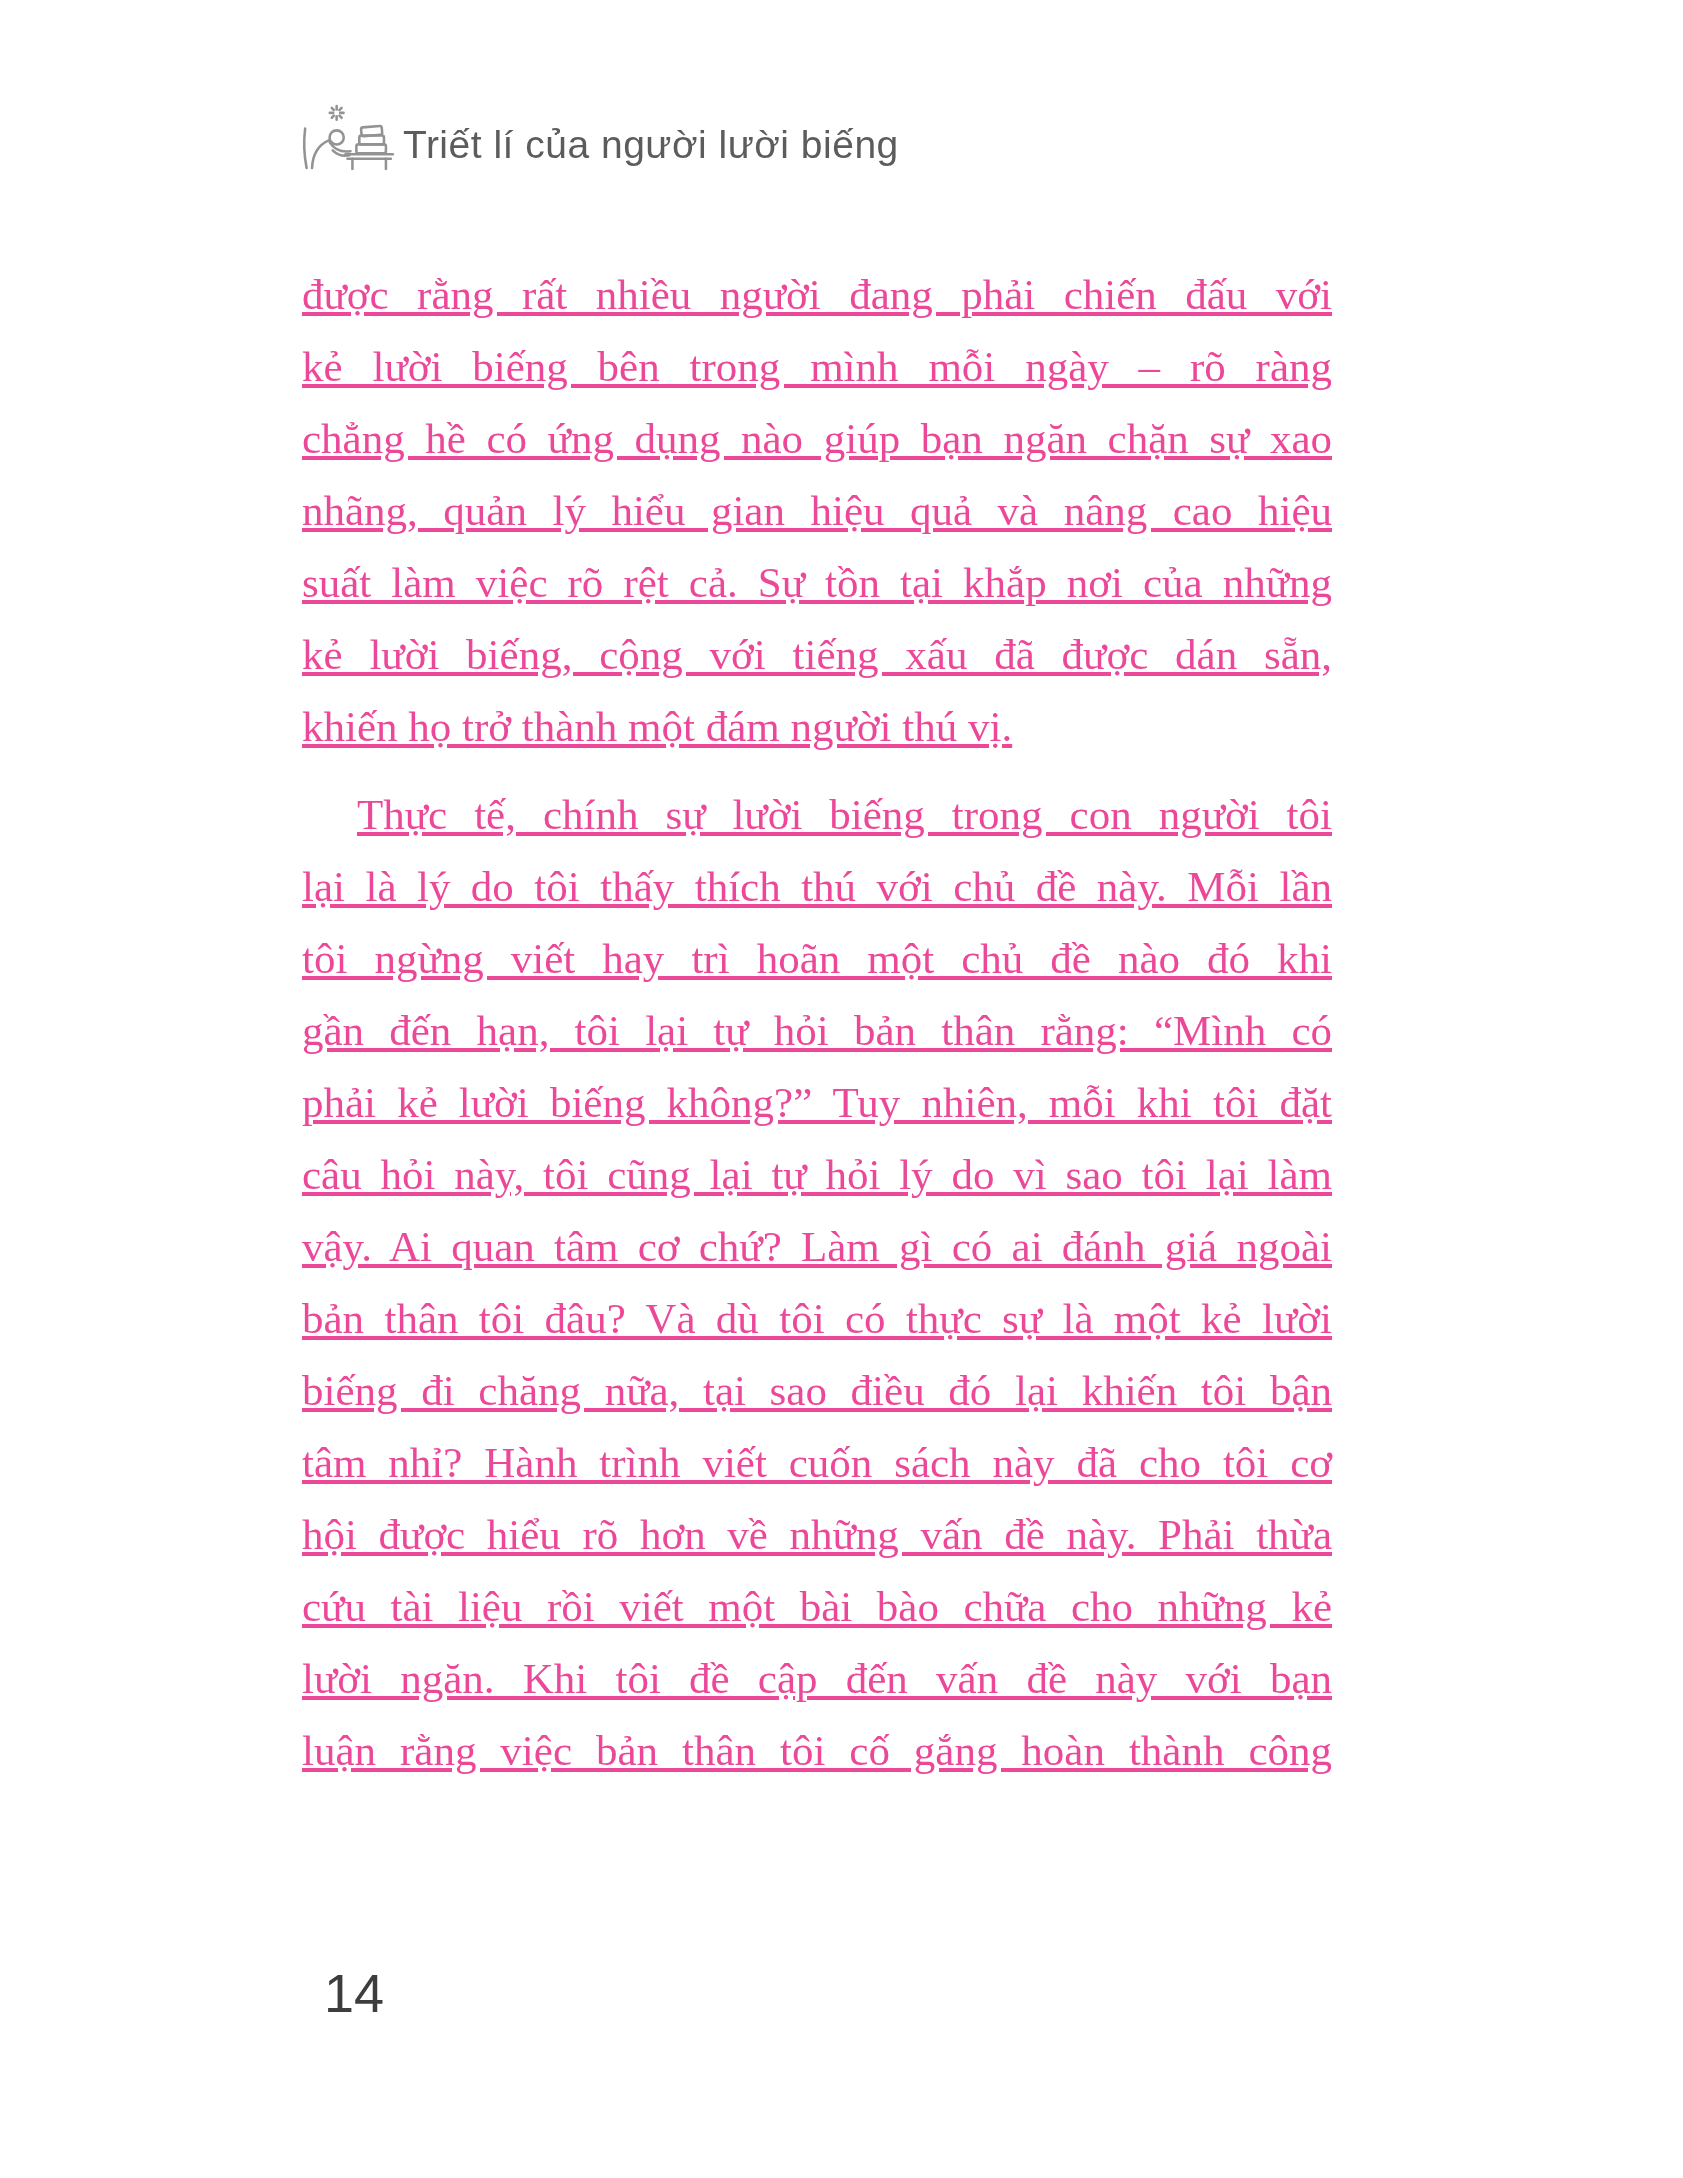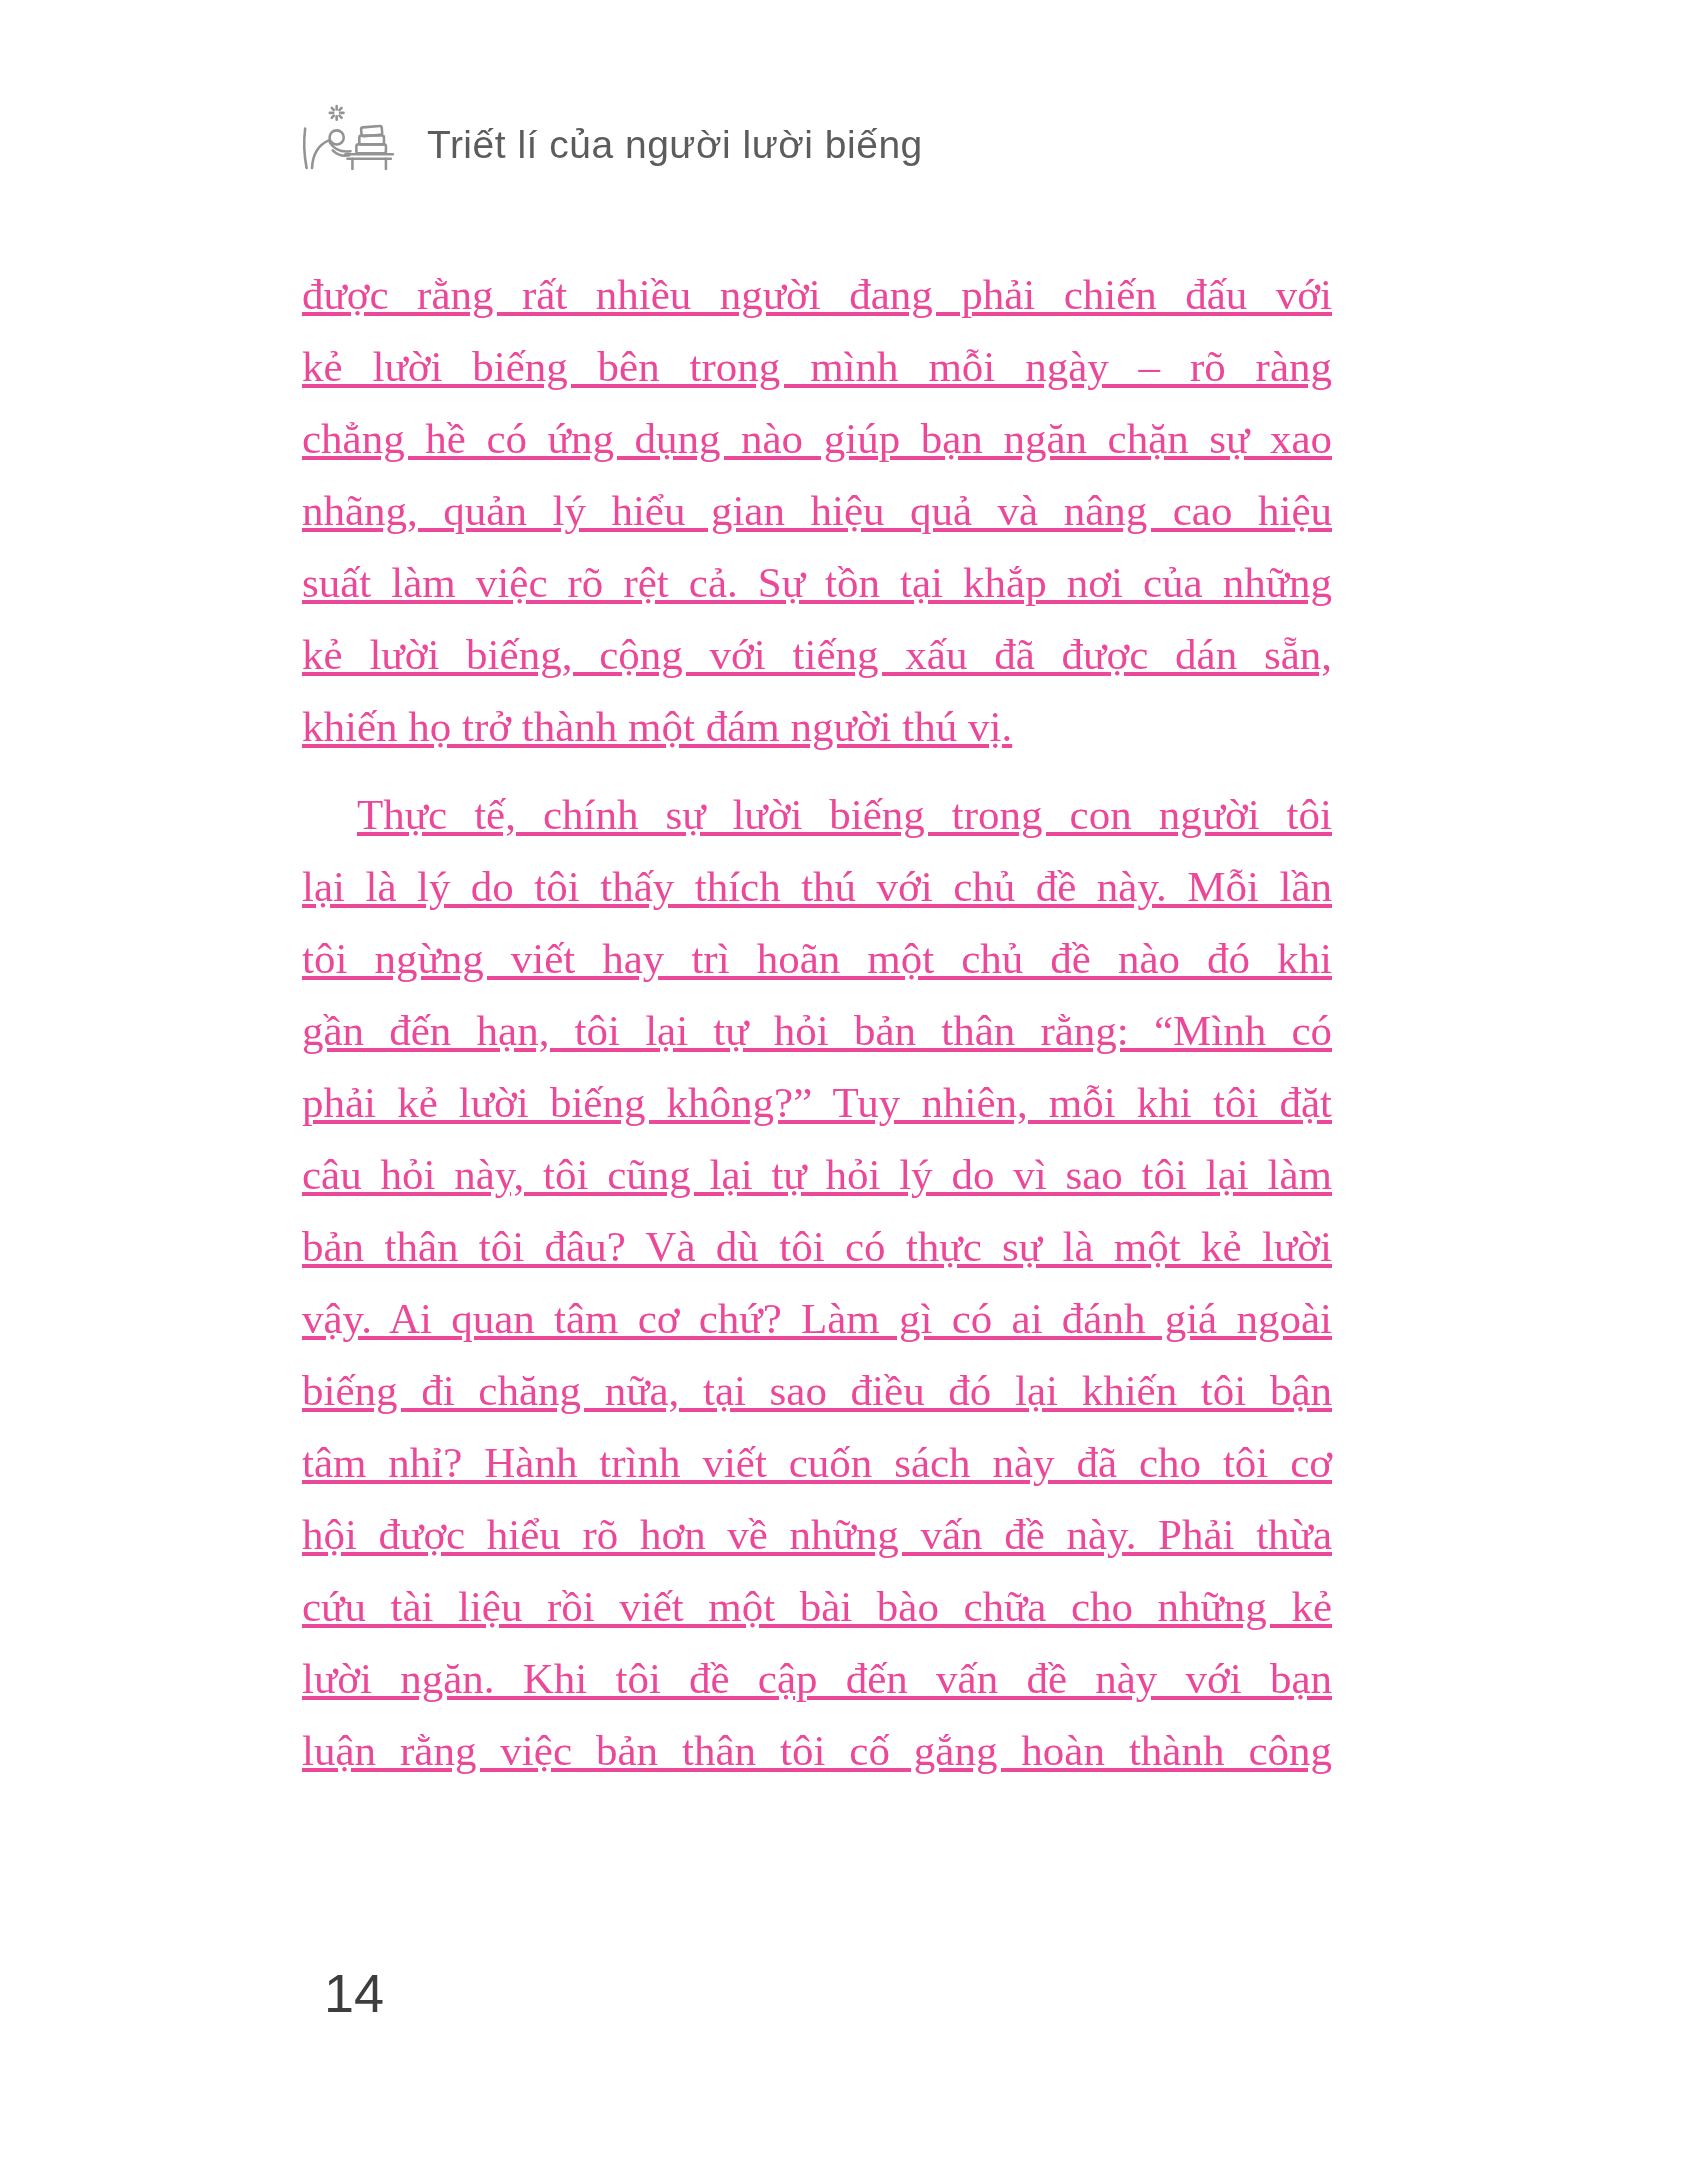--- a/index.html
+++ b/index.html
@@ -13,21 +13,21 @@
     height: 2178px;
     background: #ffffff;
     overflow: hidden;
   }
   .running-header {
     position: absolute;
     left: 300px;
     top: 103px;
     display: flex;
     align-items: flex-end;
-    gap: 32px;
+    gap: 8px;
   }
   .running-header .icon svg { display: block; }
   .running-header .title {
     font-family: "Liberation Sans", "DejaVu Sans", sans-serif;
     font-size: 39px;
     font-weight: 400;
     color: #5c5c5c;
     letter-spacing: 0.5px;
     line-height: 1.1;
     padding-bottom: 3px;
@@ -109,22 +109,22 @@
       <div class="line">kẻ lười biếng, cộng với tiếng xấu đã được dán sẵn,</div>
       <div class="line last">khiến họ trở thành một đám người thú vị.</div>
     </div>
     <div class="para">
       <div class="line indent">Thực tế, chính sự lười biếng trong con người tôi</div>
       <div class="line">lại là lý do tôi thấy thích thú với chủ đề này. Mỗi lần</div>
       <div class="line">tôi ngừng viết hay trì hoãn một chủ đề nào đó khi</div>
       <div class="line">gần đến hạn, tôi lại tự hỏi bản thân rằng: “Mình có</div>
       <div class="line">phải kẻ lười biếng không?” Tuy nhiên, mỗi khi tôi đặt</div>
       <div class="line">câu hỏi này, tôi cũng lại tự hỏi lý do vì sao tôi lại làm</div>
+      <div class="line">vậy. Ai quan tâm cơ chứ? Làm gì có ai đánh giá ngoài</div>
       <div class="line">bản thân tôi đâu? Và dù tôi có thực sự là một kẻ lười</div>
-      <div class="line">vậy. Ai quan tâm cơ chứ? Làm gì có ai đánh giá ngoài</div>
       <div class="line">biếng đi chăng nữa, tại sao điều đó lại khiến tôi bận</div>
       <div class="line">tâm nhỉ? Hành trình viết cuốn sách này đã cho tôi cơ</div>
       <div class="line">hội được hiểu rõ hơn về những vấn đề này. Phải thừa</div>
       <div class="line">cứu tài liệu rồi viết một bài bào chữa cho những kẻ</div>
       <div class="line">lười ngăn. Khi tôi đề cập đến vấn đề này với bạn</div>
       <div class="line">luận rằng việc bản thân tôi cố gắng hoàn thành công</div>
     </div>
   </div>
 
   <div class="page-number">14</div>

